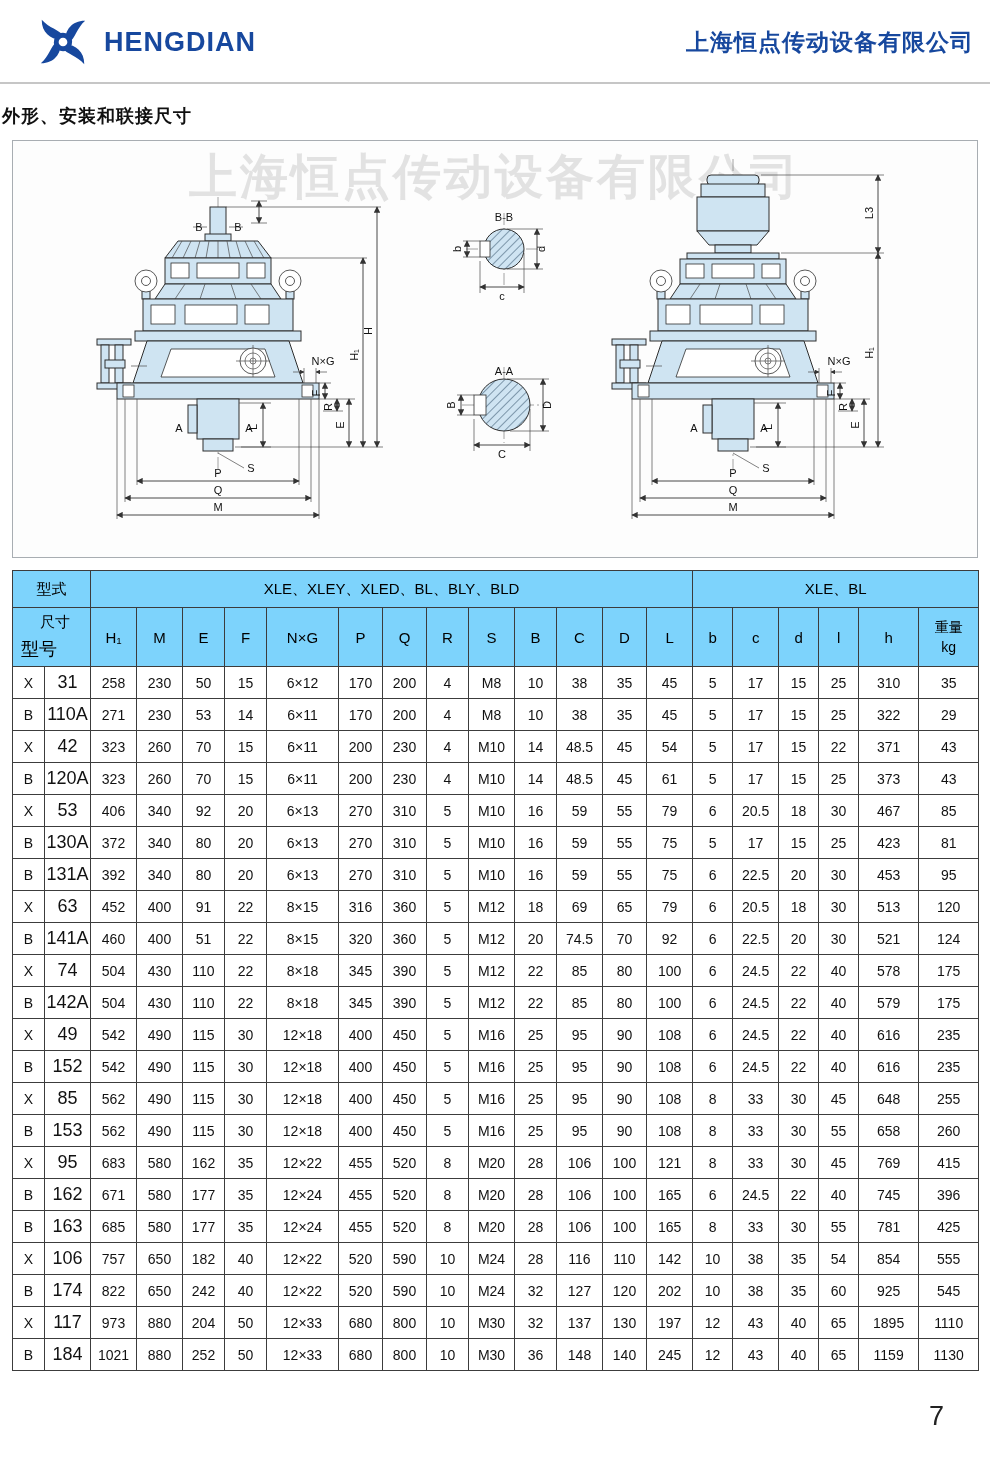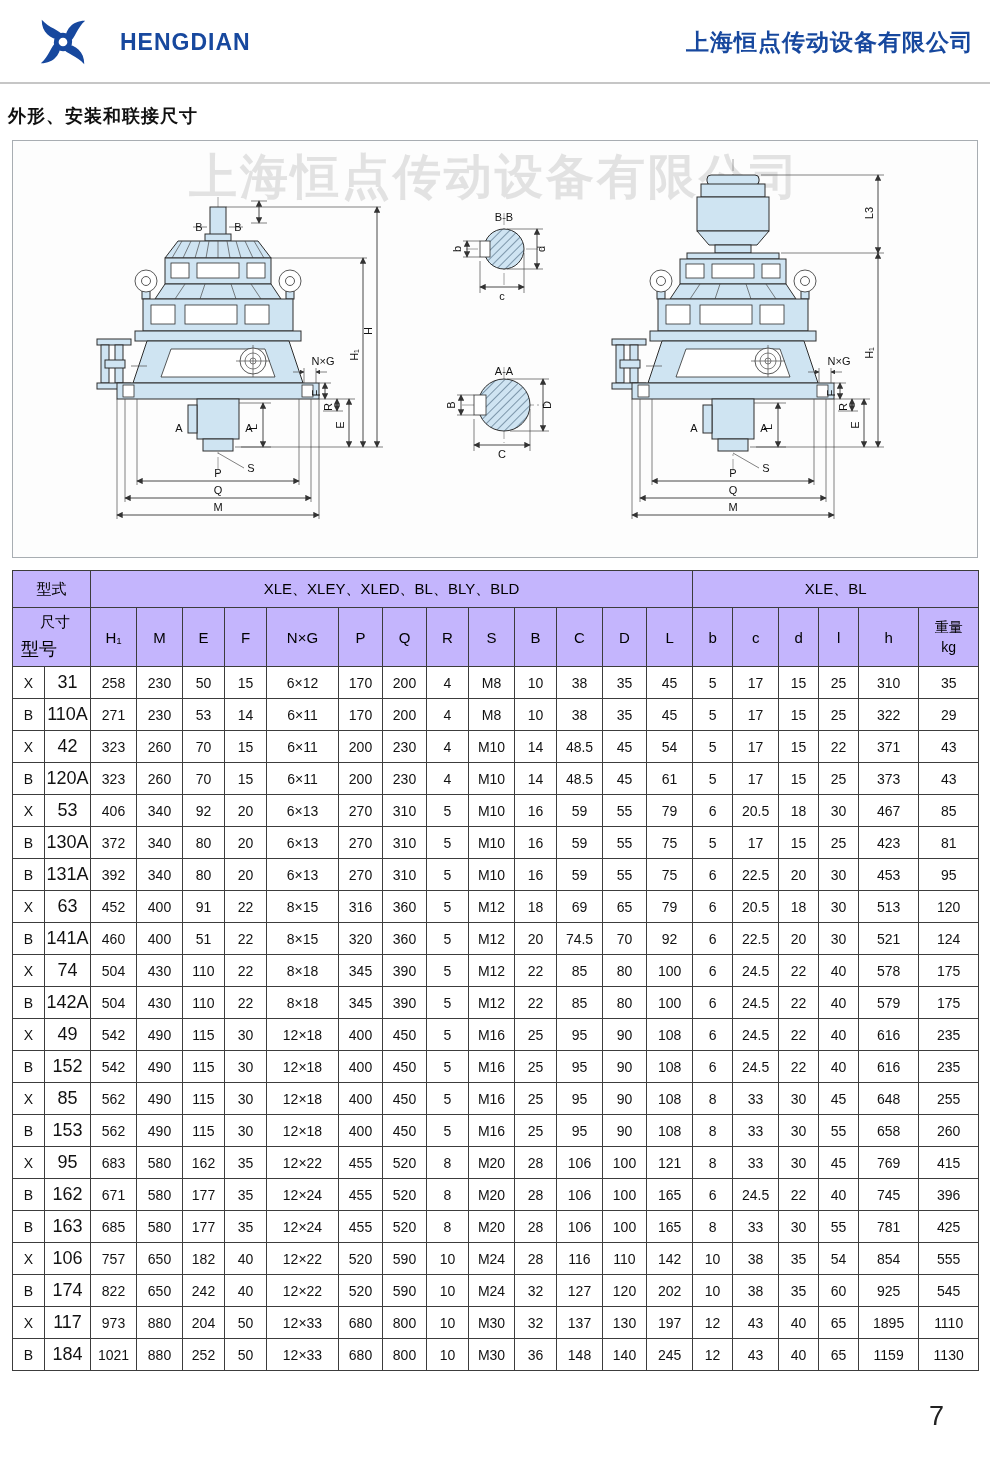--- a/index.html
+++ b/index.html
@@ -7,28 +7,28 @@
     width:990px;height:1483px;background:#ffffff;overflow:hidden;
     font-family:"Liberation Sans","DejaVu Sans",sans-serif;color:#111;
   }
   
   .hdr{
     height:84px;display:flex;align-items:center;justify-content:space-between;
     padding:2px 16px 0 34px;border-bottom:2px solid #c6c6c6;box-sizing:border-box;
   }
   .brand{display:flex;align-items:center;}
   .brand-text{
-    font-size:23px;font-weight:bold;color:#17489e;letter-spacing:1px;margin-left:28px;
+    font-size:27px;font-weight:bold;color:#17489e;letter-spacing:1px;margin-left:12px;
   }
   .company{
     font-size:23px;font-weight:bold;color:#17489e;letter-spacing:1px;
   }
   
   .title{
-    margin:20px 0 12px 8px;font-size:18px;font-weight:bold;color:#101010;letter-spacing:1px;
+    margin:20px 0 12px 2px;font-size:18px;font-weight:bold;color:#101010;letter-spacing:1px;
   }
   
   .panel{
     position:relative;margin-left:12px;width:964px;height:416px;
     border:1px solid #a8adb2;background:#fdfdfd;
   }
   .watermark{
     position:absolute;top:4px;left:0;width:100%;text-align:center;
     font-size:48px;font-weight:bold;color:#c9c9c9;opacity:.5;letter-spacing:3px;
     white-space:nowrap;z-index:0;
@@ -41,21 +41,21 @@
   .cl{stroke:#8a8a8a;stroke-width:.8;stroke-dasharray:12 3 2 3;fill:none;}
   .lbl{font:11px "Liberation Sans","DejaVu Sans",sans-serif;fill:#111;text-anchor:middle;}
   
   table.dims{
     border-collapse:collapse;table-layout:fixed;width:966px;margin:12px 0 0 12px;
   }
   table.dims th,table.dims td{
     border:1px solid #3c3c3c;text-align:center;vertical-align:middle;
     padding:0;font-weight:normal;overflow:hidden;
   }
-  table.dims thead th{background:#c4b5fd;font-size:15px;color:#000;}
+  table.dims thead th{background:#7dd3fc;font-size:15px;color:#000;}
   tr.g-row th{height:36px;}
   tr.c-row th{height:58px;}
   table.dims td{height:31px;font-size:14px;background:#fff;}
   table.dims td:nth-child(2){font-size:18px;}
   th.diag{position:relative;padding:0;
     background-image:linear-gradient(to bottom right,
       rgba(0,0,0,0) calc(50% - 0.7px),#3c3c3c calc(50% - 0.7px),
       #3c3c3c calc(50% + 0.7px),rgba(0,0,0,0) calc(50% + 0.7px));
   }
   .diag-top{position:absolute;top:5px;right:20px;font-size:15px;}

